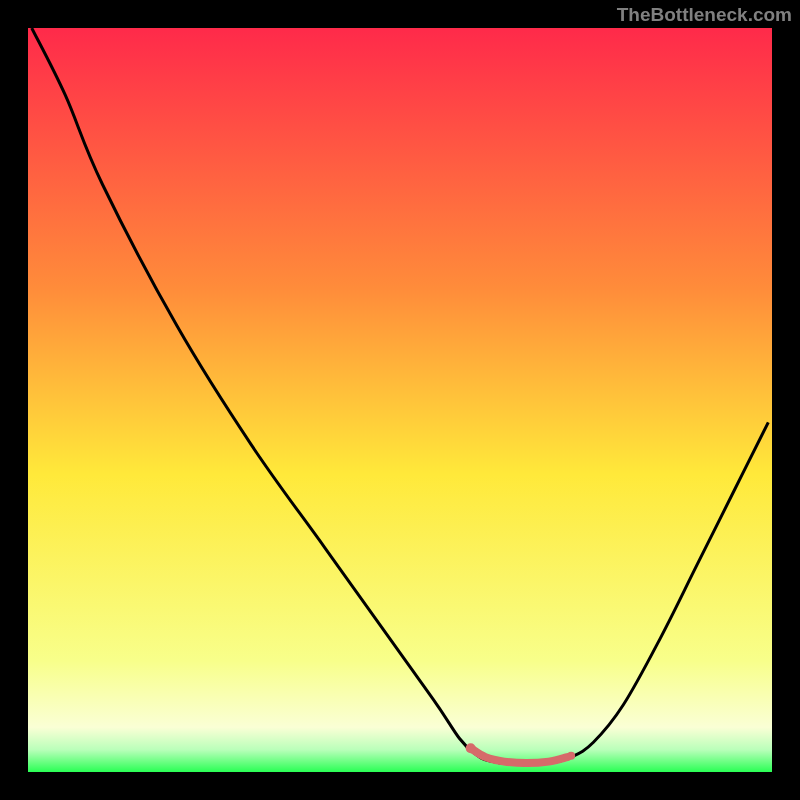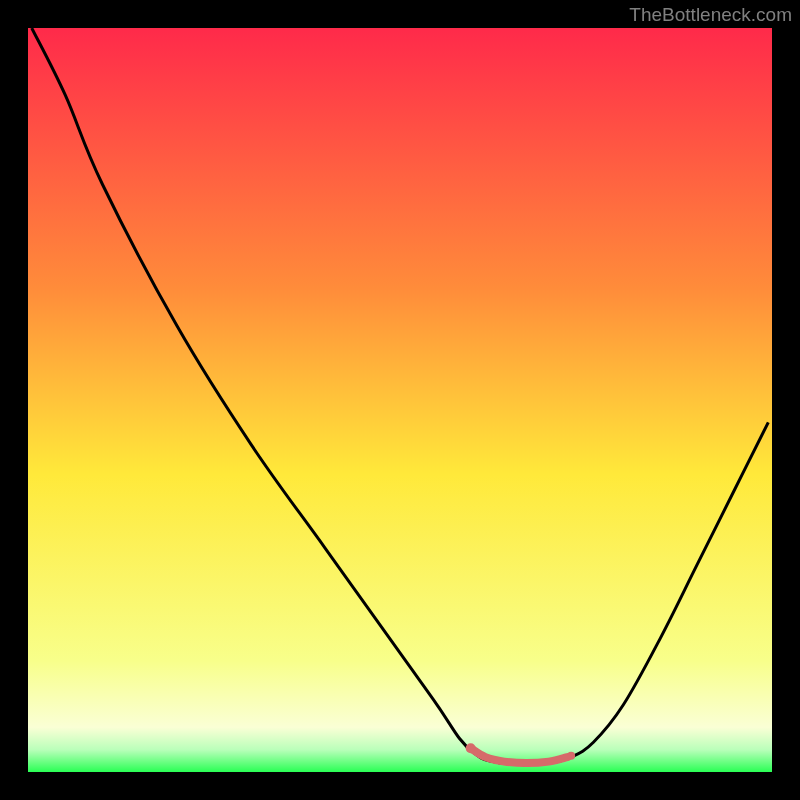--- a/index.html
+++ b/index.html
@@ -1,18 +1,18 @@
 <!DOCTYPE html>
 <html><head>
 <meta charset="utf-8">
 <style>
 * { margin: 0; padding: 0; box-sizing: border-box; }
 body { width: 800px; height: 800px; position: relative; font-family: Arial, sans-serif; }
 .container { width: 800px; height: 800px; background: #000; position: relative; }
-.watermark { position: absolute; top: 4px; right: 8px; color: #808080; font-size: 19px; font-weight: 400; z-index: 10; }
+.watermark { position: absolute; top: 4px; right: 8px; color: #808080; font-size: 19px; font-weight: 700; z-index: 10; }
 .plot-area { position: absolute; left: 28px; top: 28px; width: 744px; height: 744px; }
 .plot-svg { width: 100%; height: 100%; display: block; }
 </style>
 </head>
 <body>
 
 <div class="container">
   <div class="watermark">TheBottleneck.com</div>
   <div class="plot-area">
     <svg class="plot-svg" viewBox="0 0 744 744" preserveAspectRatio="none">

